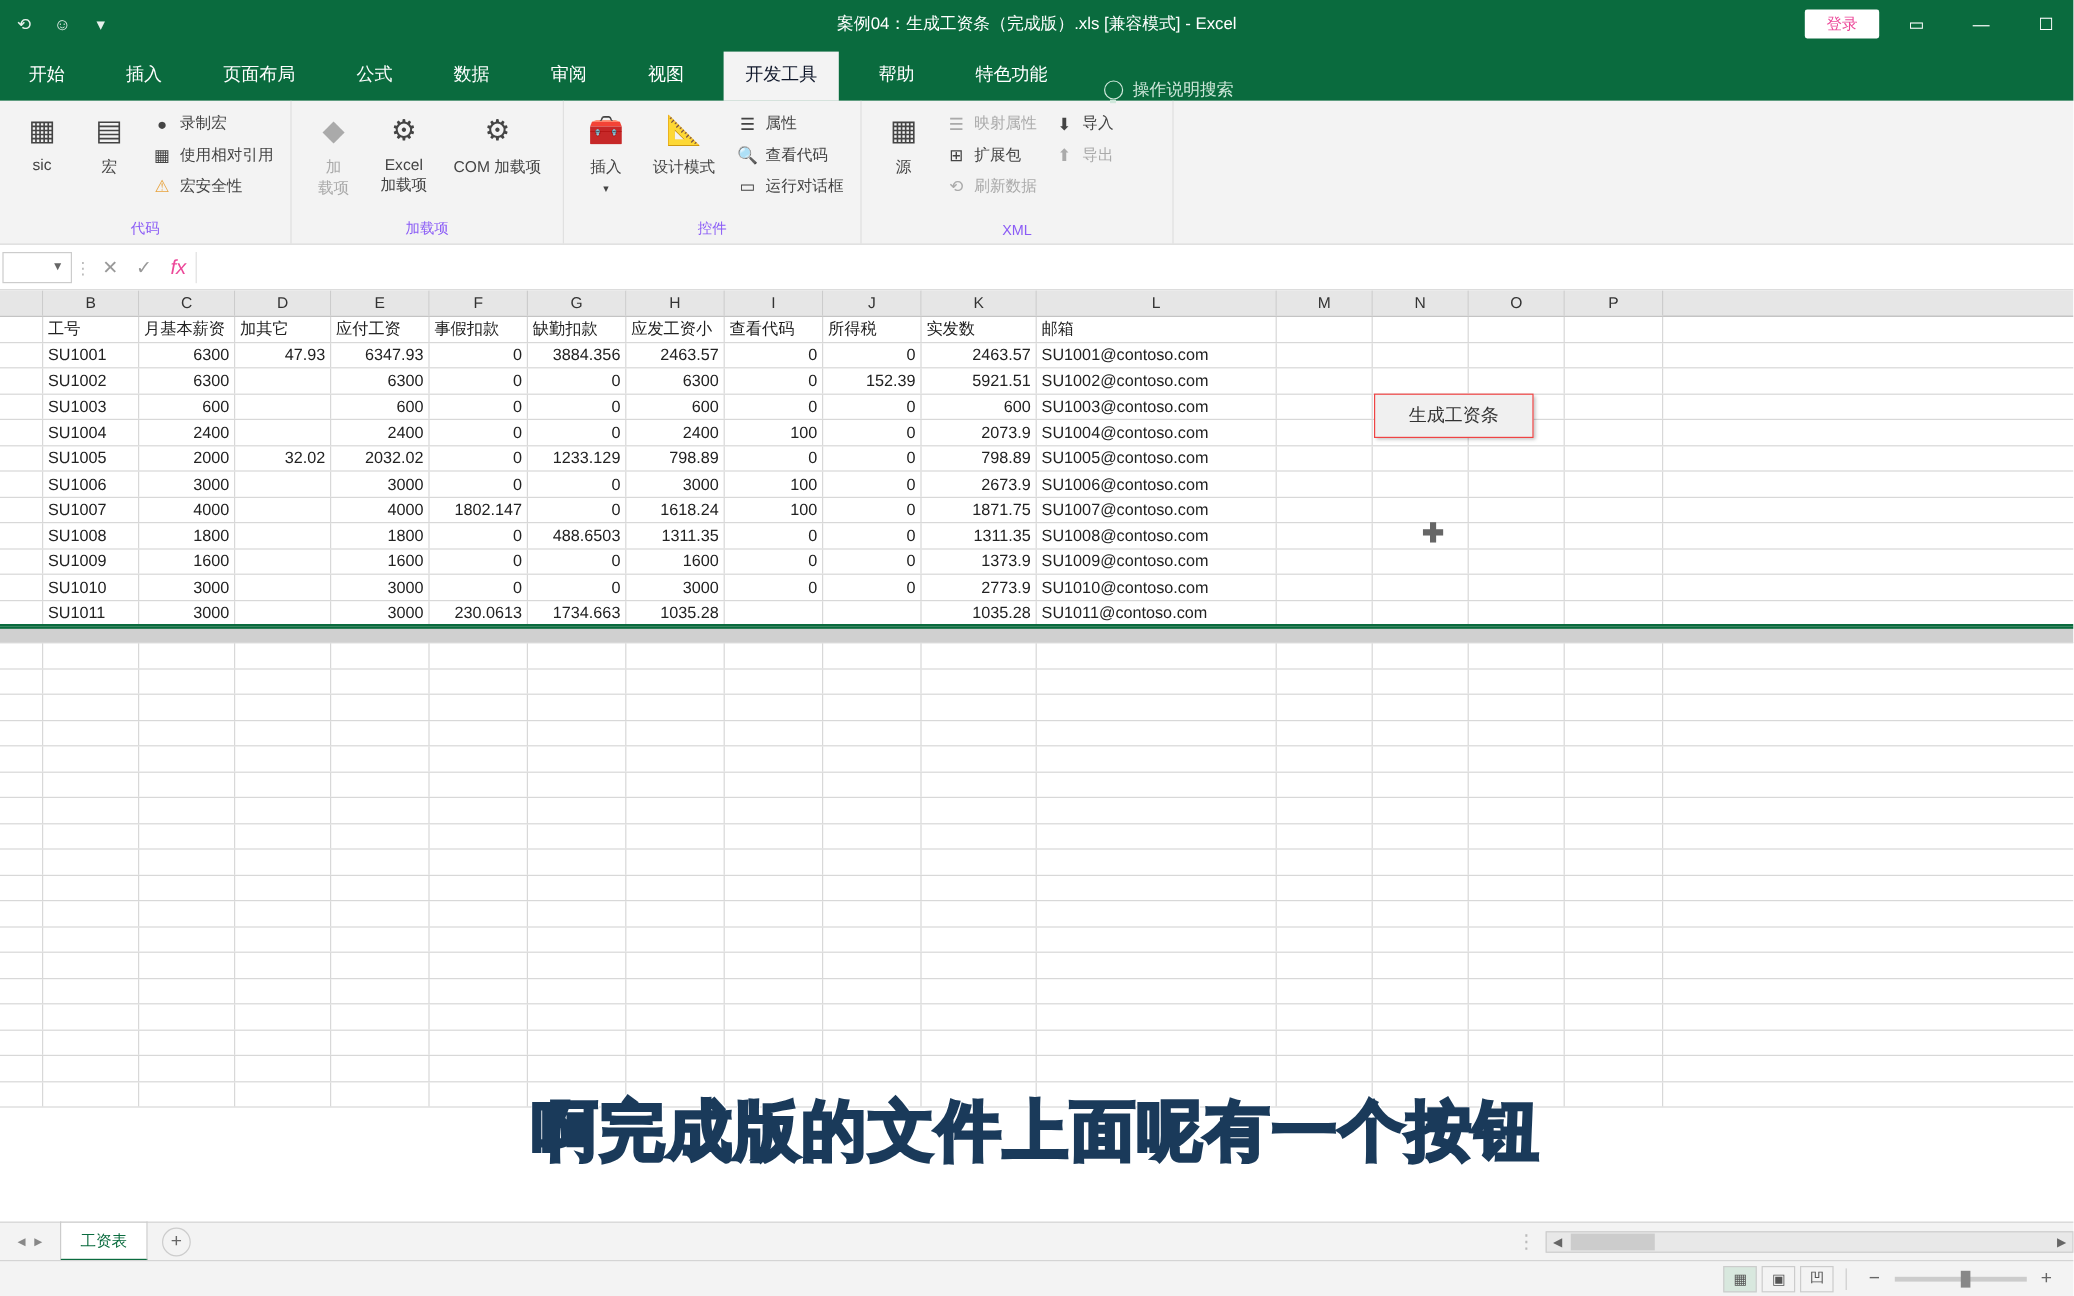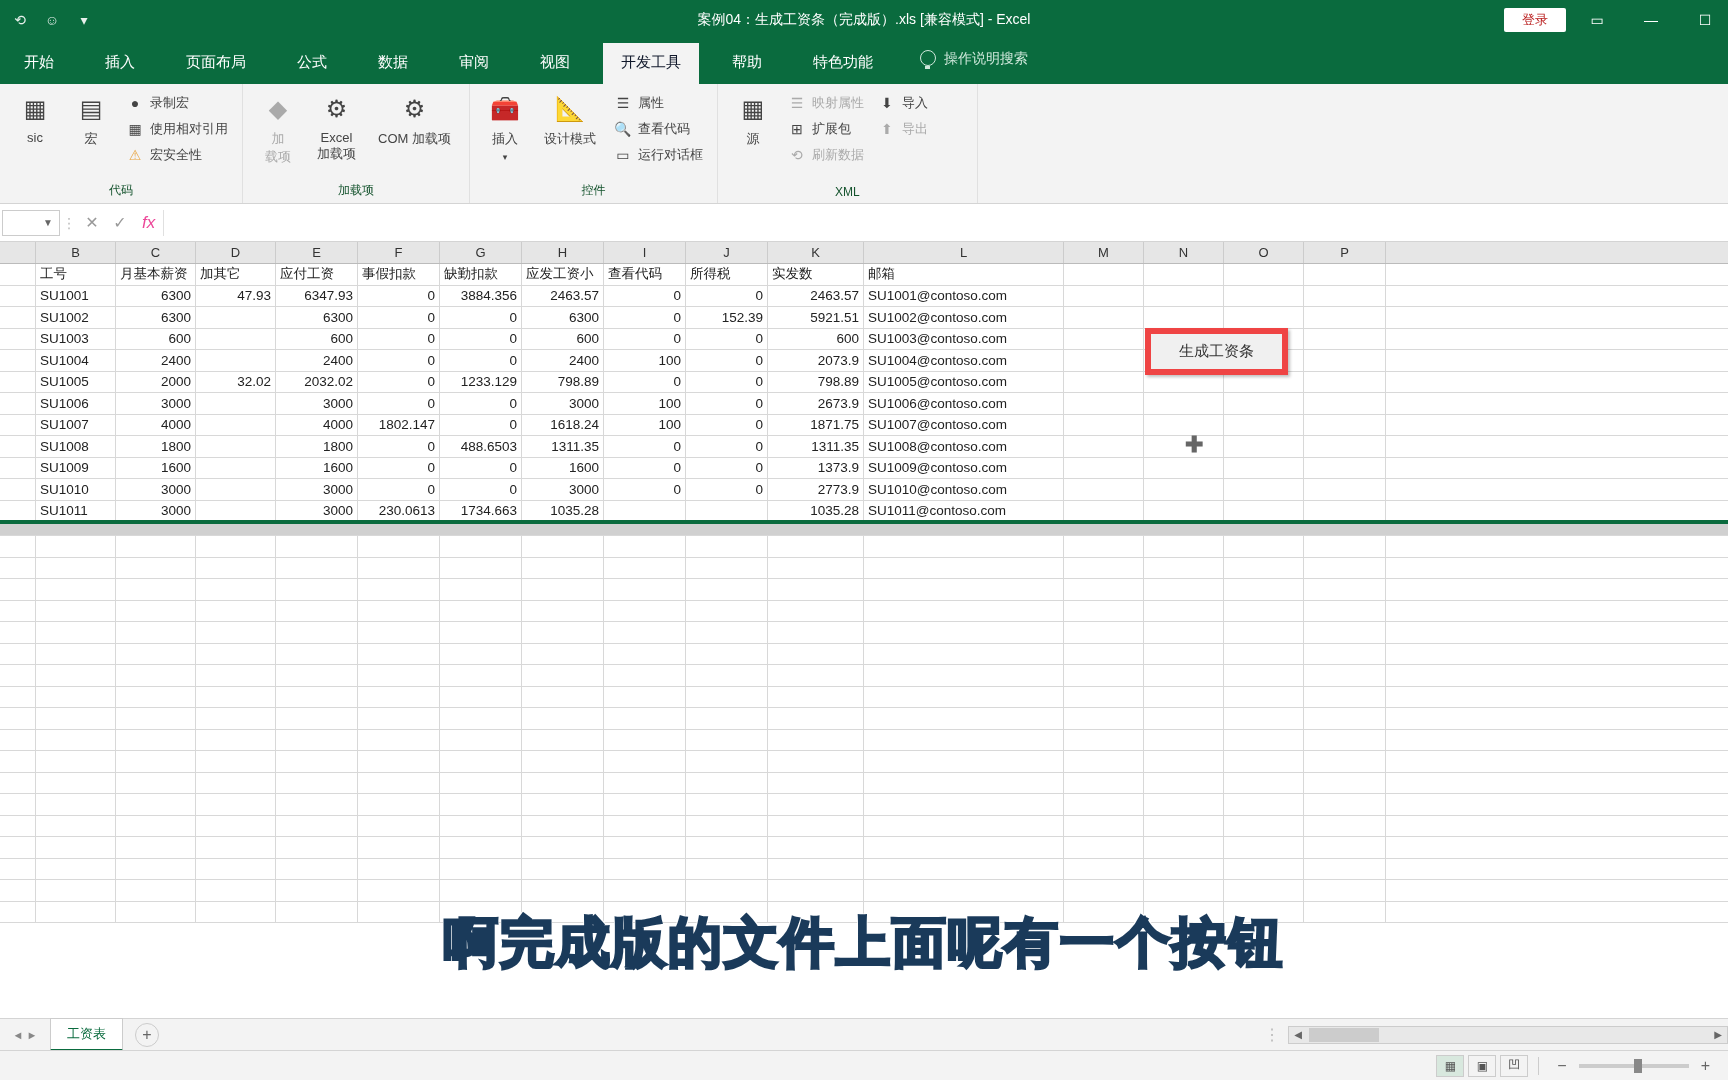--- a/index.html
+++ b/index.html
@@ -4,36 +4,36 @@
 <style>
 * { margin: 0; padding: 0; box-sizing: border-box; font-family: "Microsoft YaHei", "Segoe UI", sans-serif; }
 body { background: #fff; overflow: hidden; width: 1728px; height: 1080px; position: relative; }
 
 
 .title-bar { height: 40px; background: #0a6b3e; display: flex; align-items: center; color: #fff; position: relative; }
 .title-bar .qat { display: flex; align-items: center; gap: 12px; padding-left: 10px; }
 .title-bar .qat .qi { width: 20px; height: 20px; display: flex; align-items: center; justify-content: center; font-size: 14px; opacity: .9; }
 .title-bar .title { position: absolute; left: 50%; transform: translateX(-50%); font-size: 14px; white-space: nowrap; }
 .title-bar .right { margin-left: auto; display: flex; align-items: center; gap: 8px; }
-.login-btn { background: #fff; color: #b91c1c; padding: 3px 18px; font-size: 13px; border-radius: 2px; }
+.login-btn { background: #fff; color: #ec4899; padding: 3px 18px; font-size: 13px; border-radius: 2px; }
 .win-btn { width: 46px; height: 40px; display: flex; align-items: center; justify-content: center; font-size: 14px; }
 
 
 .tab-bar { height: 44px; background: #0a6b3e; display: flex; align-items: flex-end; padding-left: 6px; gap: 15px; }
 .tab { padding: 10px 18px 12px; color: #fff; font-size: 15px; cursor: pointer; }
 .tab.active { background: #f3f3f3; color: #0f172a; }
-.tab-search { display: flex; align-items: flex-start; gap: 8px; padding: 10px 14px 16px; color: #cfe8db; font-size: 14px; }
+.tab-search { display: flex; align-items: center; gap: 8px; padding: 10px 14px 0; color: #cfe8db; font-size: 14px; }
 .bulb { width: 16px; height: 16px; border: 1.5px solid #cfe8db; border-radius: 50%; position: relative; }
 .bulb::after { content: ''; position: absolute; bottom: -4px; left: 4px; width: 5px; height: 3px; background: #cfe8db; }
 
 
 .ribbon { height: 120px; background: #f3f3f3; border-bottom: 1px solid #d4d4d4; display: flex; }
 .rgroup { border-right: 1px solid #e0e0e0; padding: 4px 10px 2px; display: flex; flex-direction: column; }
 .rgroup .body { flex: 1; display: flex; align-items: flex-start; gap: 6px; }
-.rgroup .label { text-align: center; font-size: 12px; color: #14532d; padding: 2px 0; }
+.rgroup .label { text-align: center; font-size: 12px; color: #8b5cf6; padding: 2px 0; }
 .rbtn-lg { display: flex; flex-direction: column; align-items: center; justify-content: center; padding: 4px 8px; gap: 4px; color: #444; font-size: 13px; min-width: 50px; }
 .rbtn-lg .ico { width: 34px; height: 34px; display: flex; align-items: center; justify-content: center; font-size: 24px; }
 .rlist { display: flex; flex-direction: column; gap: 4px; padding-top: 4px; }
 .rbtn-sm { display: flex; align-items: center; gap: 6px; font-size: 13px; color: #444; padding: 2px 4px; }
 .rbtn-sm .ico { width: 18px; height: 18px; display: flex; align-items: center; justify-content: center; font-size: 14px; }
 .disabled { color: #aaa; }
 
 
 .formula-bar { height: 38px; border-bottom: 1px solid #d4d4d4; display: flex; align-items: center; background: #fff; }
 .namebox { width: 58px; height: 26px; border: 1px solid #ccc; margin-left: 2px; display: flex; align-items: center; justify-content: flex-end; padding-right: 6px; }
@@ -46,21 +46,21 @@
 
 .grid-area { position: relative; height: 760px; overflow: hidden; }
 .colhdr-row { display: flex; height: 22px; background: #e6e6e6; border-bottom: 1px solid #bbb; }
 .colhdr { border-right: 1px solid #ccc; font-size: 13px; color: #333; display: flex; align-items: center; justify-content: center; background: #e6e6e6; }
 .cells { position: relative; }
 .row { display: flex; height: 21.5px; border-bottom: 1px solid #d8d8d8; }
 .cell { border-right: 1px solid #d8d8d8; font-size: 13.5px; color: #222; padding: 1px 4px; display: flex; align-items: center; overflow: hidden; white-space: nowrap; }
 .cell.r { justify-content: flex-end; }
 .cell.l { justify-content: flex-start; }
 .frozen-line-h { position: absolute; left: 0; right: 0; height: 2px; background: #0a6b3e; }
-.macro-btn { position: absolute; background: #f0f0f0; border: 6px solid #ef4444; box-shadow: 2px 2px 3px rgba(0,0,0,.25); padding: 8px 28px; font-size: 15px; color: #333; }
+.macro-btn { position: absolute; background: #f0f0f0; border: 1px solid #ef4444; box-shadow: 2px 2px 3px rgba(0,0,0,.25); padding: 8px 28px; font-size: 15px; color: #333; }
 .cursor-plus { position: absolute; font-size: 22px; color: #666; font-weight: bold; }
 
 
 .sheet-bar { height: 32px; border-top: 1px solid #d4d4d4; display: flex; align-items: center; background: #f3f3f3; position: absolute; bottom: 30px; left: 0; right: 0; }
 .sheet-nav { width: 50px; display: flex; justify-content: center; gap: 6px; color: #888; font-size: 11px; }
 .sheet-tab { padding: 6px 16px; background: #fff; border: 1px solid #ccc; border-bottom: 2px solid #0a6b3e; font-size: 13px; color: #0a6b3e; }
 .sheet-add { width: 24px; height: 24px; border: 1px solid #ccc; border-radius: 50%; display: flex; align-items: center; justify-content: center; margin-left: 12px; color: #666; font-size: 16px; }
 .hscroll { margin-left: auto; width: 440px; height: 18px; background: #e8e8e8; border: 1px solid #ccc; display: flex; align-items: center; }
 .hscroll .arr { width: 18px; text-align: center; font-size: 10px; color: #666; }
 .hscroll .thumb { width: 70px; height: 14px; background: #ccc; margin-left: 2px; }

